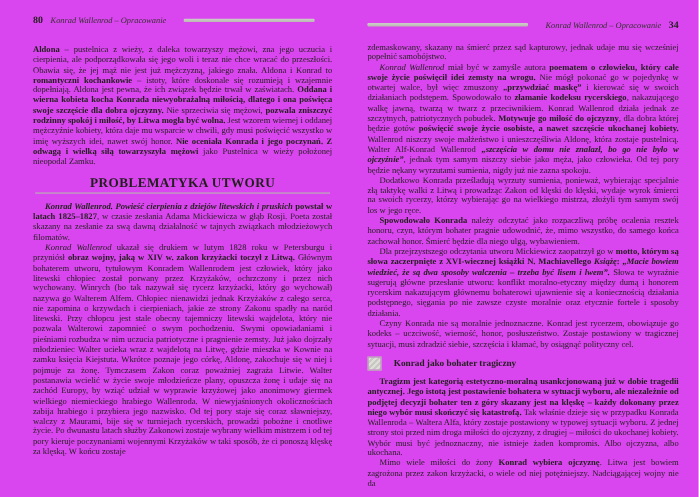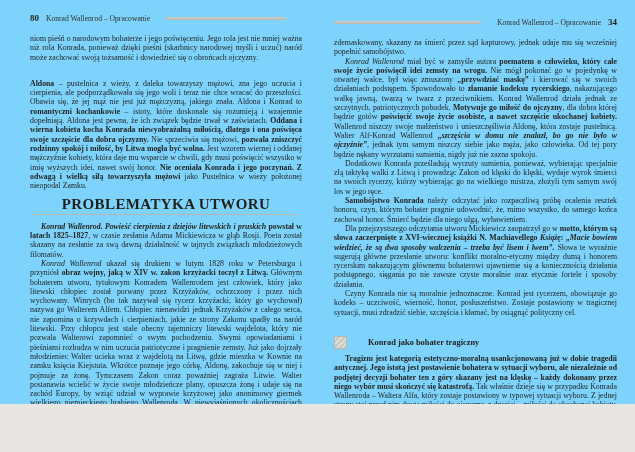--- a/index.html
+++ b/index.html
@@ -1,79 +1,78 @@
 <!DOCTYPE html>
 <html><head>
 <meta charset="utf-8">
 <style>
   html,body{margin:0;padding:0;background:#e8e6e2;}
-  #canvas{position:relative;width:635px;height:404px;background:#7dd3fc;
+  #canvas{position:relative;width:635px;height:452px;background:#d946ef;
           font-family:"Liberation Serif", serif;color:#211f1c;overflow:hidden;}
   .page{position:absolute;top:0;}
   .page-left{left:30px;width:272px;}
   .page-right{left:334px;width:283px;}
   .pagehead{display:flex;align-items:center;height:10px;}
   .page-left  .pagehead{margin-top:13px;}
   .page-right .pagehead{margin-top:17px;}
   .pagenum{font-weight:bold;font-size:9px;line-height:10px;}
-  .runtitle{font-size:7.6px;white-space:nowrap;color:#32302c;}
+  .runtitle{font-style:italic;font-size:7.6px;white-space:nowrap;color:#32302c;}
   .page-left  .runtitle{margin-left:7px;}
   .page-right .runtitle{margin-right:7px;}
   .headrule{flex:1;height:3px;background:linear-gradient(#cfcdc8,#bab8b2);border-radius:1px;}
   .page-left  .headrule{margin-left:16px;margin-right:16px;}
   .page-right .headrule{margin-right:16px;}
   .pagebody{margin-top:11px;font-size:7.8px;line-height:9.3px;text-align:justify;
             -webkit-hyphens:auto;hyphens:auto;}
   p.para{margin:0;}
   p.indent{text-indent:11px;}
   p.space-before{margin-top:17px;}
   .section-heading{margin:10px 2px 7px;}
-  .sh-text{text-align:center;font-weight:bold;font-size:15px;letter-spacing:.4px;}
+  .sh-text{text-align:center;font-weight:bold;font-size:12px;letter-spacing:.4px;}
   .sh-rule{height:1px;background:#b8b6b0;margin-top:4px;}
-  .subheading{display:flex;align-items:center;gap:21px;margin:19px 0 5px;}
+  .subheading{display:flex;align-items:center;gap:11px;margin:7px 0 5px;}
   .sub-icon{width:13px;height:13px;flex:0 0 13px;border:1px solid #b9b7b1;box-sizing:border-box;
             background:repeating-linear-gradient(135deg,#dfddd7 0 2px,#c9c7c1 2px 4px);}
   .sub-text{font-weight:bold;font-size:8.4px;}
   .b{font-weight:bold;}
   .i{font-style:italic;}
 </style>
 </head>
 <body>
 
 <div id="canvas">
 
   <div class="page page-left">
     <div class="pagehead">
       <span class="pagenum">80</span>
       <span class="runtitle">Konrad Wallenrod – Opracowanie</span>
       <span class="headrule"></span>
     </div>
     <div class="pagebody">
-        <p class="para"><span class="">niom pieśń o narodowym bohaterze i jego poświęceniu. Jego rola jest nie mniej ważna niż rola Konrada, ponieważ dzięki pieśni (skarbnicy narodowej myśli i uczuć) naród może zachować swoją tożsamość i dowiedzieć się o obrońcach ojczyzny.</span></p>
         <p class="para space-before"><span class="b ">Aldona</span><span class=""> – pustelnica z wieży, z daleka towarzyszy mężowi, zna jego uczucia i cierpienia, ale podporządkowała się jego woli i teraz nie chce wracać do przeszłości. Obawia się, że jej mąż nie jest już mężczyzną, jakiego znała. Aldona i Konrad to </span><span class="b ">romantyczni kochankowie</span><span class=""> – istoty, które doskonale się rozumieją i wzajemnie dopełniają. Aldona jest pewna, że ich związek będzie trwał w zaświatach. </span><span class="b ">Oddana i wierna kobieta kocha Konrada niewyobrażalną miłością, dlatego i ona poświęca swoje szczęście dla dobra ojczyzny.</span><span class=""> Nie sprzeciwia się mężowi, </span><span class="b ">pozwala zniszczyć rodzinny spokój i miłość, by Litwa mogła być wolna.</span><span class=""> Jest wzorem wiernej i oddanej mężczyźnie kobiety, która daje mu wsparcie w chwili, gdy musi poświęcić wszystko w imię wyższych idei, nawet swój honor. </span><span class="b ">Nie oceniała Konrada i jego poczynań. Z odwagą i wielką siłą towarzyszyła mężowi</span><span class=""> jako Pustelnica w wieży położonej nieopodal Zamku.</span></p>
         <div class="section-heading">
           <div class="sh-text">PROBLEMATYKA UTWORU</div>
           <div class="sh-rule"></div>
         </div>
         <p class="para indent"><span class="b i">Konrad Wallenrod. Powieść cierpienia z dziejów litewskich i pruskich</span><span class="b "> powstał w latach 1825–1827</span><span class="">, w czasie zesłania Adama Mickiewicza w głąb Rosji. Poeta został skazany na zesłanie za swą dawną działalność w tajnych związkach młodzieżowych filomatów.</span></p>
         <p class="para indent"><span class="i">Konrad Wallenrod</span><span class=""> ukazał się drukiem w lutym 1828 roku w Petersburgu i przyniósł </span><span class="b ">obraz wojny, jaką w XIV w. zakon krzyżacki toczył z Litwą.</span><span class=""> Głównym bohaterem utworu, tytułowym Konradem Wallenrodem jest człowiek, który jako litewski chłopiec został porwany przez Krzyżaków, ochrzczony i przez nich wychowany. Winrych (bo tak nazywał się rycerz krzyżacki, który go wychował) nazywa go Walterem Alfem. Chłopiec nienawidzi jednak Krzyżaków z całego serca, nie zapomina o krzywdach i cierpieniach, jakie ze strony Zakonu spadły na naród litewski. Przy chłopcu jest stale obecny tajemniczy litewski wajdelota, który nie pozwala Walterowi zapomnieć o swym pochodzeniu. Swymi opowiadaniami i pieśniami rozbudza w nim uczucia patriotyczne i pragnienie zemsty. Już jako dojrzały młodzieniec Walter ucieka wraz z wajdelotą na Litwę, gdzie mieszka w Kownie na zamku księcia Kiejstuta. Wkrótce poznaje jego córkę, Aldonę, zakochuje się w niej i pojmuje za żonę. Tymczasem Zakon coraz poważniej zagraża Litwie. Walter postanawia wcielić w życie swoje młodzieńcze plany, opuszcza żonę i udaje się na zachód Europy, by wziąć udział w wyprawie krzyżowej jako anonimowy giermek wielkiego niemieckiego hrabiego Wallenroda. W niewyjaśnionych okolicznościach zabija hrabiego i przybiera jego nazwisko. Od tej pory staje się coraz sławniejszy, walczy z Maurami, bije się w turniejach rycerskich, prowadzi pobożne i cnotliwe życie. Po dwunastu latach służby Zakonowi zostaje wybrany wielkim mistrzem i od tej pory kieruje poczynaniami wojennymi Krzyżaków w taki sposób, że ci ponoszą klęskę za klęską. W końcu zostaje</span></p>
       </div>
   </div>
 
   <div class="page page-right">
     <div class="pagehead">
       <span class="headrule"></span>
       <span class="runtitle">Konrad Wallenrod – Opracowanie</span>
       <span class="pagenum">34</span>
     </div>
     <div class="pagebody">
         <p class="para"><span class="">zdemaskowany, skazany na śmierć przez sąd kapturowy, jednak udaje mu się wcześniej popełnić samobójstwo.</span></p>
         <p class="para indent"><span class="i">Konrad Wallenrod</span><span class=""> miał być w zamyśle autora </span><span class="b ">poematem o człowieku, który całe swoje życie poświęcił idei zemsty na wrogu.</span><span class=""> Nie mógł pokonać go w pojedynkę w otwartej walce, był więc zmuszony </span><span class="b ">„przywdziać maskę”</span><span class=""> i kierować się w swoich działaniach podstępem. Spowodowało to </span><span class="b ">złamanie kodeksu rycerskiego</span><span class="">, nakazującego walkę jawną, twarzą w twarz z przeciwnikiem. Konrad Wallenrod działa jednak ze szczytnych, patriotycznych pobudek. </span><span class="b ">Motywuje go miłość do ojczyzny</span><span class="">, dla dobra której będzie gotów </span><span class="b ">poświęcić swoje życie osobiste, a nawet szczęście ukochanej kobiety.</span><span class=""> Wallenrod niszczy swoje małżeństwo i unieszczęśliwia Aldonę, która zostaje pustelnicą. Walter Alf-Konrad Wallenrod </span><span class="b i">„szczęścia w domu nie znalazł, bo go nie było w ojczyźnie”</span><span class="">, jednak tym samym niszczy siebie jako męża, jako człowieka. Od tej pory będzie nękany wyrzutami sumienia, nigdy już nie zazna spokoju.</span></p>
         <p class="para indent"><span class="">Dodatkowo Konrada prześladują wyrzuty sumienia, ponieważ, wybierając specjalnie złą taktykę walki z Litwą i prowadząc Zakon od klęski do klęski, wydaje wyrok śmierci na swoich rycerzy, którzy wybierając go na wielkiego mistrza, złożyli tym samym swój los w jego ręce.</span></p>
-        <p class="para indent"><span class="b ">Samobójstwo Konrada</span><span class=""> należy odczytać jako rozpaczliwą próbę ocalenia resztek honoru, czyn, którym bohater pragnie udowodnić, że, mimo wszystko, do samego końca zachował honor. Śmierć będzie dla niego ulgą, wybawieniem.</span></p>
+        <p class="para indent"><span class="b ">Spowodowało Konrada</span><span class=""> należy odczytać jako rozpaczliwą próbę ocalenia resztek honoru, czyn, którym bohater pragnie udowodnić, że, mimo wszystko, do samego końca zachował honor. Śmierć będzie dla niego ulgą, wybawieniem.</span></p>
         <p class="para indent"><span class="">Dla przejrzystszego odczytania utworu Mickiewicz zaopatrzył go w </span><span class="b ">motto, którym są słowa zaczerpnięte z XVI-wiecznej książki N. Machiavellego </span><span class="b i">Książę</span><span class="b ">: </span><span class="b i">„Macie bowiem wiedzieć, że są dwa sposoby walczenia – trzeba być lisem i lwem”.</span><span class=""> Słowa te wyraźnie sugerują główne przesłanie utworu: konflikt moralno-etyczny między dumą i honorem rycerskim nakazującym głównemu bohaterowi ujawnienie się a koniecznością działania podstępnego, sięgania po nie zawsze czyste moralnie oraz etycznie fortele i sposoby działania.</span></p>
         <p class="para indent"><span class="">Czyny Konrada nie są moralnie jednoznaczne. Konrad jest rycerzem, obowiązuje go kodeks – uczciwość, wierność, honor, posłuszeństwo. Zostaje postawiony w tragicznej sytuacji, musi zdradzić siebie, szczęścia i kłamać, by osiągnąć polityczny cel.</span></p>
         <div class="subheading">
           <span class="sub-icon"></span>
           <span class="sub-text">Konrad jako bohater tragiczny</span>
         </div>
         <p class="para indent"><span class="b ">Tragizm jest kategorią estetyczno-moralną usankcjonowaną już w dobie tragedii antycznej. Jego istotą jest postawienie bohatera w sytuacji wyboru, ale niezależnie od podjętej decyzji bohater ten z góry skazany jest na klęskę – każdy dokonany przez niego wybór musi skończyć się katastrofą.</span><span class=""> Tak właśnie dzieje się w przypadku Konrada Wallenroda – Waltera Alfa, który zostaje postawiony w typowej sytuacji wyboru. Z jednej strony stoi przed nim droga miłości do ojczyzny, z drugiej – miłości do ukochanej kobiety. Wybór musi być jednoznaczny, nie istnieje żaden kompromis. Albo ojczyzna, albo ukochana.</span></p>
         <p class="para indent"><span class="">Mimo wiele miłości do żony </span><span class="b ">Konrad wybiera ojczyznę</span><span class="">. Litwa jest bowiem zagrożona przez zakon krzyżacki, o wiele od niej potężniejszy. Nadciągającej wojny nie da</span></p>
       </div>
   </div>

